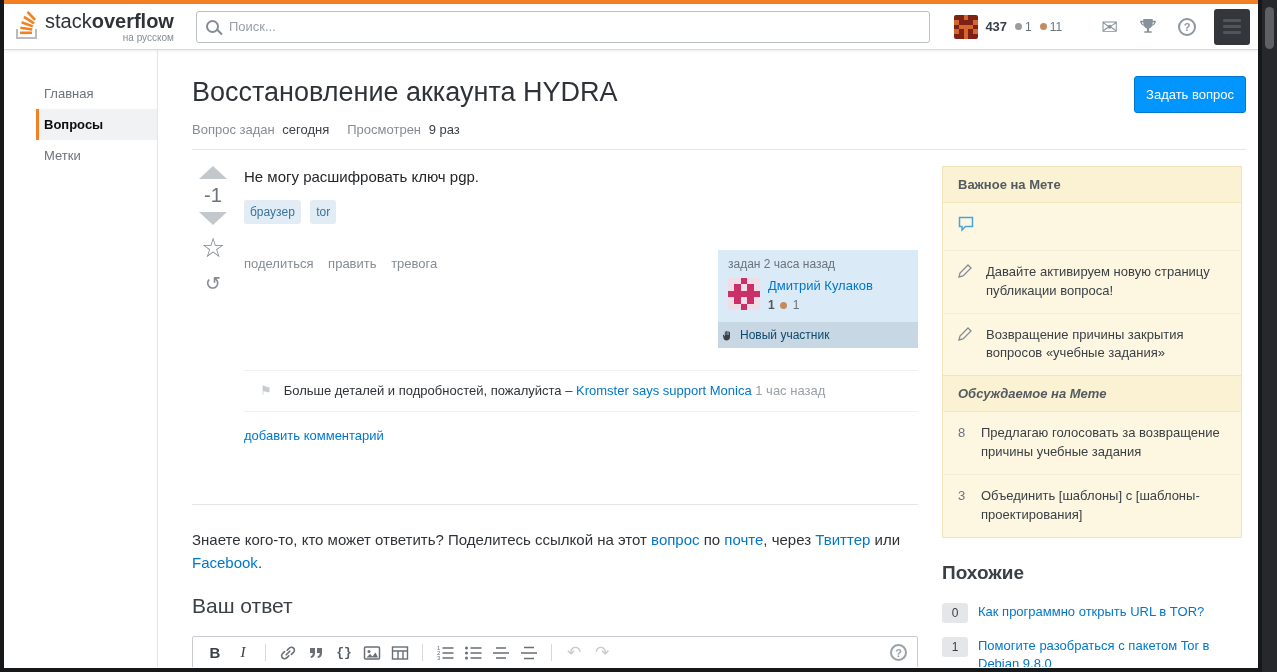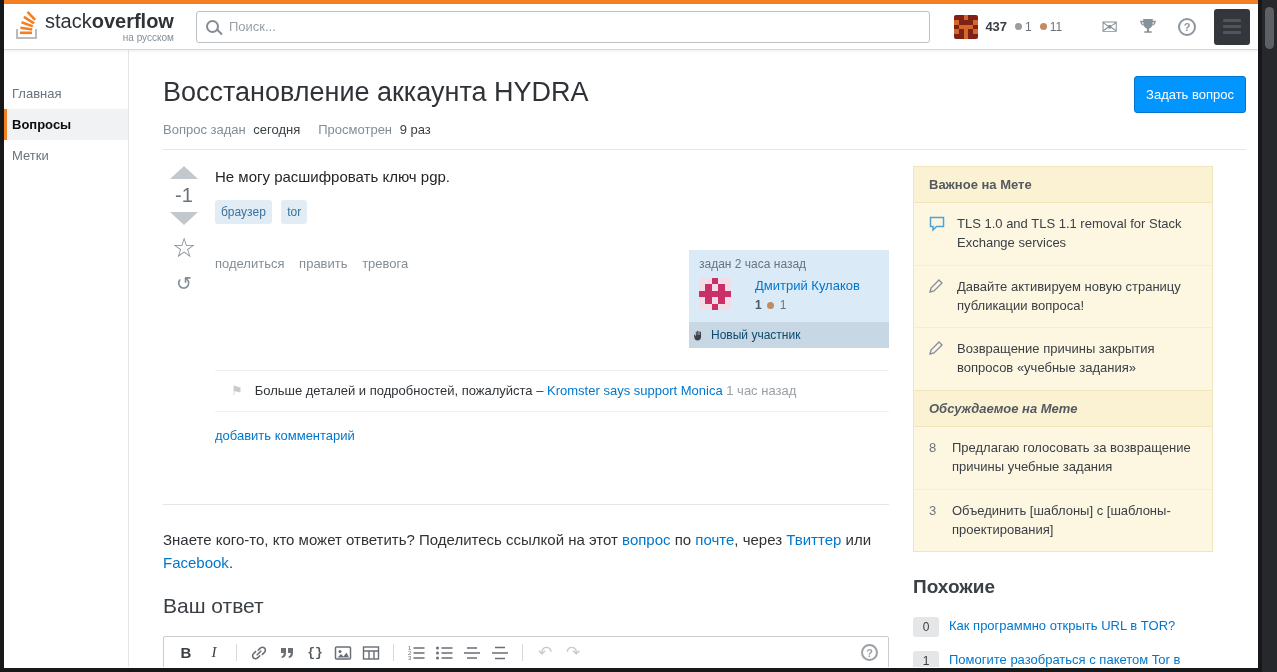--- a/index.html
+++ b/index.html
@@ -57,21 +57,21 @@
   .mail-glyph::before { content: "✉"; font-size: 20px; color: #859299; }
   .help-circle { width: 18px; height: 18px; border: 2px solid #8d969e; border-radius: 50%;
     display: flex; align-items: center; justify-content: center; }
   .help-circle::before { content: "?"; font-size: 11px; font-weight: bold; color: #8d969e; }
   .se-block { width: 36px; height: 36px; background: #33373b; border-radius: 3px;
     display: flex; flex-direction: column; align-items: center; justify-content: center; margin-left: 18px; }
   .se-bar { width: 18px; height: 3px; background: #50565c; border-radius: 1px; margin: 1.5px 0; }
 
   
   .body-row { display: flex; height: 617px; }
-  .leftnav { width: 125px; border-right: 1px solid #e4e6e8; padding-top: 28px; flex-shrink: 0; }
+  .leftnav { width: 154px; border-right: 1px solid #e4e6e8; padding-top: 28px; flex-shrink: 0; padding-left: 32px; }
   .nav-item { padding: 8px 8px; font-size: 13px; color: #6a737c; }
   .nav-item.active { background: #f1f2f3; border-left: 3px solid #f48024; padding-left: 5px;
     font-weight: bold; color: #0c0d0e; }
 
   .content { flex: 1; padding: 26px 12px 0 34px; overflow: hidden; }
 
   .q-header { border-bottom: 1px solid #e4e6e8; padding-bottom: 12px; }
   .qh-top { display: flex; justify-content: space-between; align-items: flex-start; }
   .q-title { margin: 0; font-size: 27px; font-weight: 400; color: #2f3337; line-height: 1.25; }
   .ask-btn { background: #0095ff; color: #fff; font-size: 13px; padding: 10px 11px;
@@ -106,21 +106,21 @@
 
   .post-footer { display: flex; justify-content: space-between; margin-top: 26px; align-items: flex-start; }
   .post-actions { font-size: 13px; color: #848d95; padding-top: 6px; }
   .post-actions span { margin-right: 11px; }
 
   .owner-card { width: 200px; font-size: 12px; }
   .owner-top { background: #dbeaf7; padding: 7px 10px 10px; }
   .owner-asked { color: #6a737c; margin-bottom: 7px; }
   .owner-row { display: flex; }
   .owner-avatar { width: 32px; height: 32px; border-radius: 2px; overflow: hidden; flex-shrink: 0; }
-  .owner-info { padding-left: 24px; }
+  .owner-info { padding-left: 8px; }
   .owner-name { color: #0077cc; font-size: 13px; }
   .owner-rep { margin-top: 5px; display: flex; align-items: center; }
   .rep-num { font-weight: bold; color: #525960; margin-right: 5px; }
   .owner-strip { background: #c7d7e4; padding: 6px 4px; display: flex; align-items: center; color: #0c4a6e; }
   .hand-icon { margin-right: 6px; display: flex; }
 
   .comments { margin-top: 22px; border-top: 1px solid #eff0f1; border-bottom: 1px solid #eff0f1;
     padding: 11px 0 11px 16px; display: flex; font-size: 13px; color: #2f3337; line-height: 1.4; }
   .comment-flag { margin-right: 12px; }
   .comment-flag::before { content: "⚑"; color: #c6cbd0; font-size: 13px; }
@@ -423,21 +423,20 @@
         <div class="side-col" data-interactable="false">
           <div class="meta-widget" data-interactable="false">
             <div class="mw-header" data-interactable="false">Важное на Мете</div>
 
             <div class="mw-item" data-interactable="true">
               <span class="mw-icon" data-interactable="false">
                 <svg width="16" height="16" viewBox="0 0 16 16">
                     <path d="M1.5 1.5h13v9h-7L4 14v-3.5H1.5z" fill="none" stroke="#4aa3d9" stroke-width="1.5"></path>
                   </svg>
               </span>
-              <span>TLS 1.0 and TLS 1.1 removal for Stack Exchange services</span>
             </div>
             <div class="mw-item" data-interactable="true">
               <span class="mw-icon" data-interactable="false">
                 <svg width="14" height="14" viewBox="0 0 14 14">
                     <path d="M1 13l1-4 8-8 3 3-8 8z" fill="none" stroke="#848d95" stroke-width="1.3"></path>
                   </svg>
               </span>
               <span>Давайте активируем новую страницу публикации вопроса!</span>
             </div>
             <div class="mw-item" data-interactable="true">

